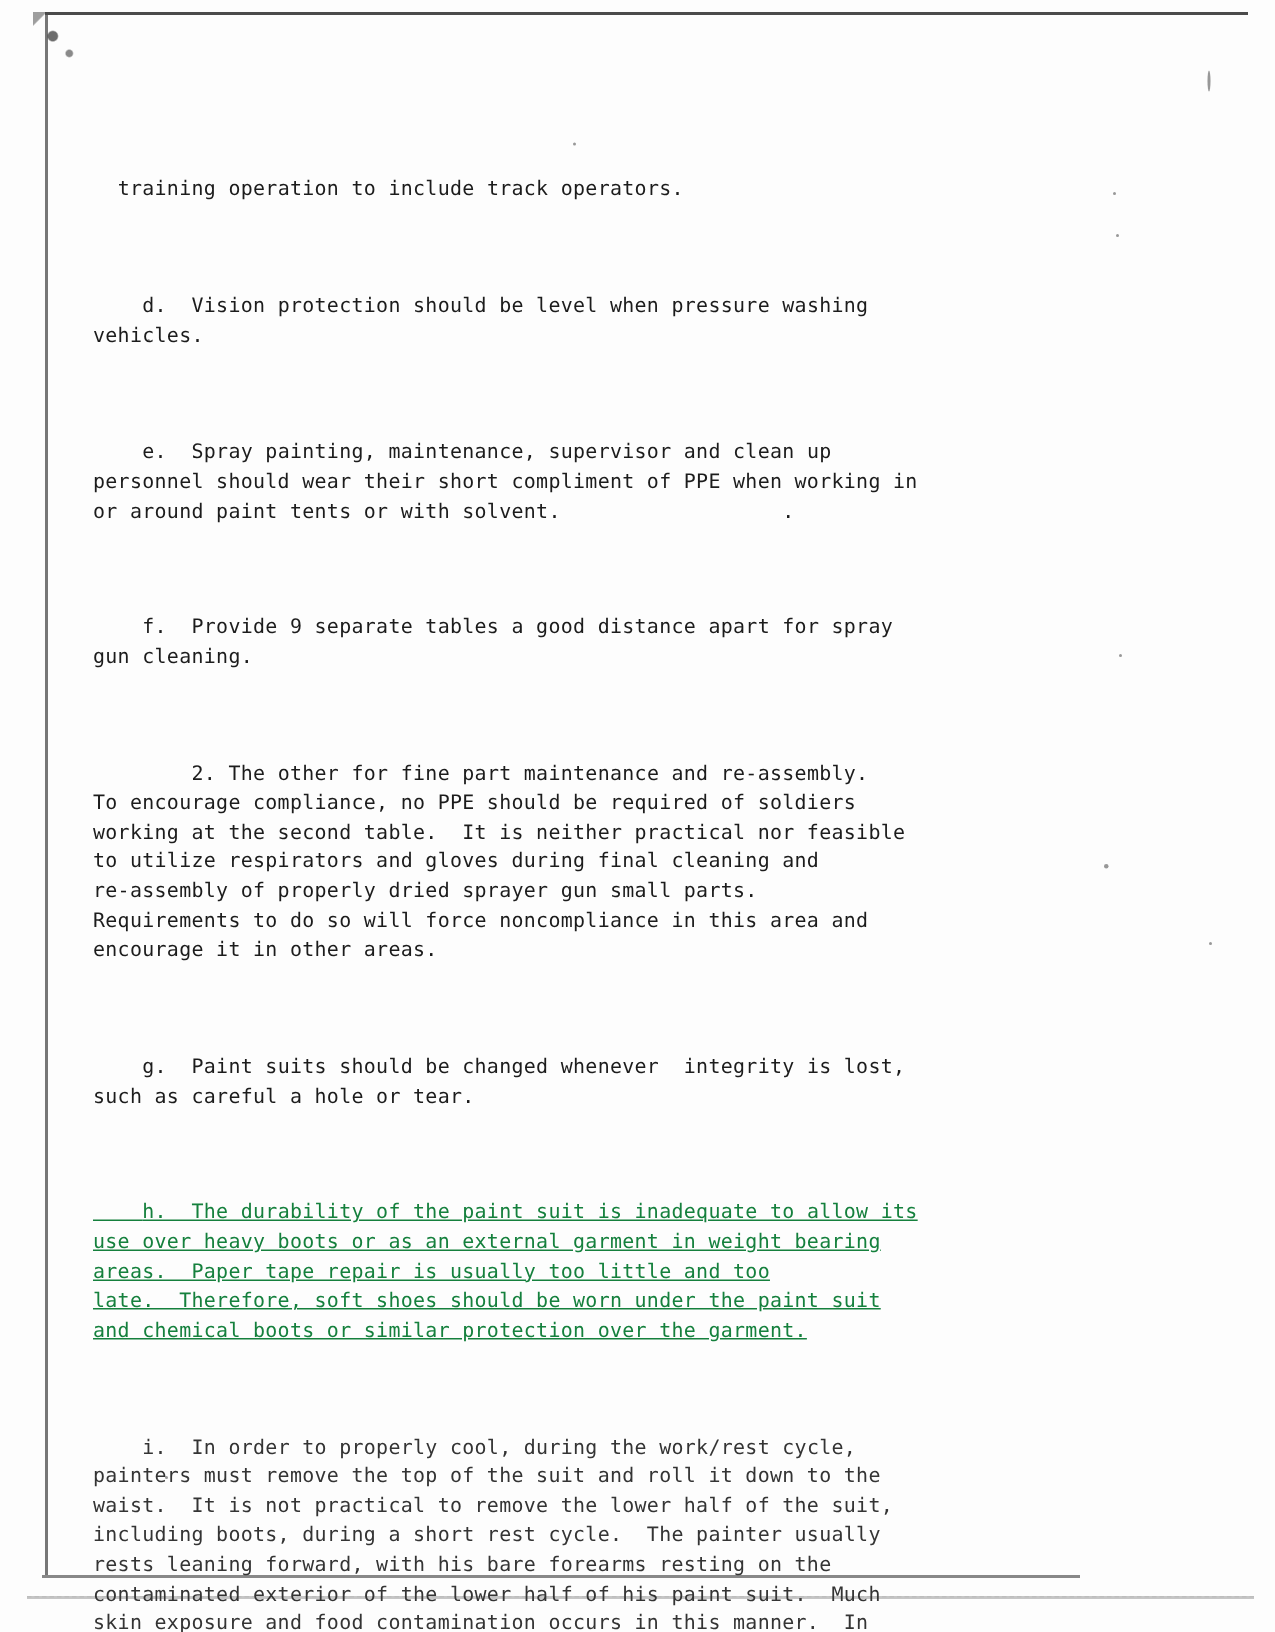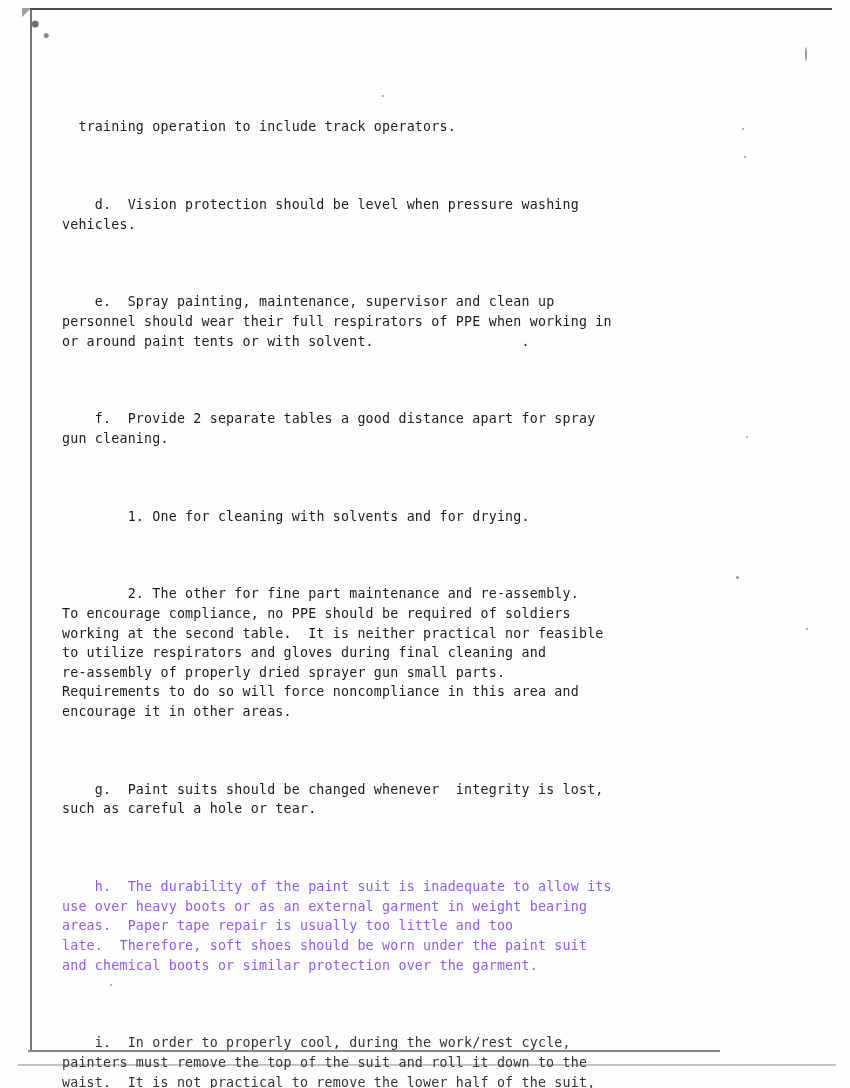--- a/index.html
+++ b/index.html
@@ -88,21 +88,21 @@
     font-size: 13.3px;
     line-height: 19.6px;
     letter-spacing: 0.2px;
     white-space: pre-wrap;
   }
   .para {
     margin: 0 0 19px 0;
     white-space: pre-wrap;
   }
   
-  .fade-1 { color: #8b5cf6; }
+  .fade-1 { color: #15803d; text-decoration: underline; }
   .fade-2 { color: #343434; }
 </style>
 </head>
 <body>
 
 <div id="page">
 
   <div class="scan-edge-top"></div>
   <div class="scan-edge-left"></div>
   <div class="corner-smudge"></div>
@@ -117,25 +117,24 @@
   <div class="speck" style="top:47px; left:805px; width:2px; height:14px;"></div>
   <div class="speck" style="top:95px; left:382px; width:2px; height:2px;"></div>
   <div class="speck" style="top:226px; left:98px; width:2px; height:2px;"></div>
   <div class="speck" style="top:984px; left:110px; width:2px; height:2px;"></div>
 
   <div id="doc-body">
     <p class="para">  training operation to include track operators.</p>
     <p class="para">    d.  Vision protection should be level when pressure washing
 vehicles.</p>
     <p class="para">    e.  Spray painting, maintenance, supervisor and clean up
-personnel should wear their full respirators of PPE when working in
+personnel should wear their short compliment of PPE when working in
 or around paint tents or with solvent.                  .</p>
-    <p class="para">    f.  Provide 2 separate tables a good distance apart for spray
+    <p class="para">    f.  Provide 9 separate tables a good distance apart for spray
 gun cleaning.</p>
-    <p class="para">        1. One for cleaning with solvents and for drying.</p>
     <p class="para">        2. The other for fine part maintenance and re-assembly.
 To encourage compliance, no PPE should be required of soldiers
 working at the second table.  It is neither practical nor feasible
 to utilize respirators and gloves during final cleaning and
 re-assembly of properly dried sprayer gun small parts.
 Requirements to do so will force noncompliance in this area and
 encourage it in other areas.</p>
     <p class="para">    g.  Paint suits should be changed whenever  integrity is lost,
 such as careful a hole or tear.</p>
     <p class="para fade-1">    h.  The durability of the paint suit is inadequate to allow its

